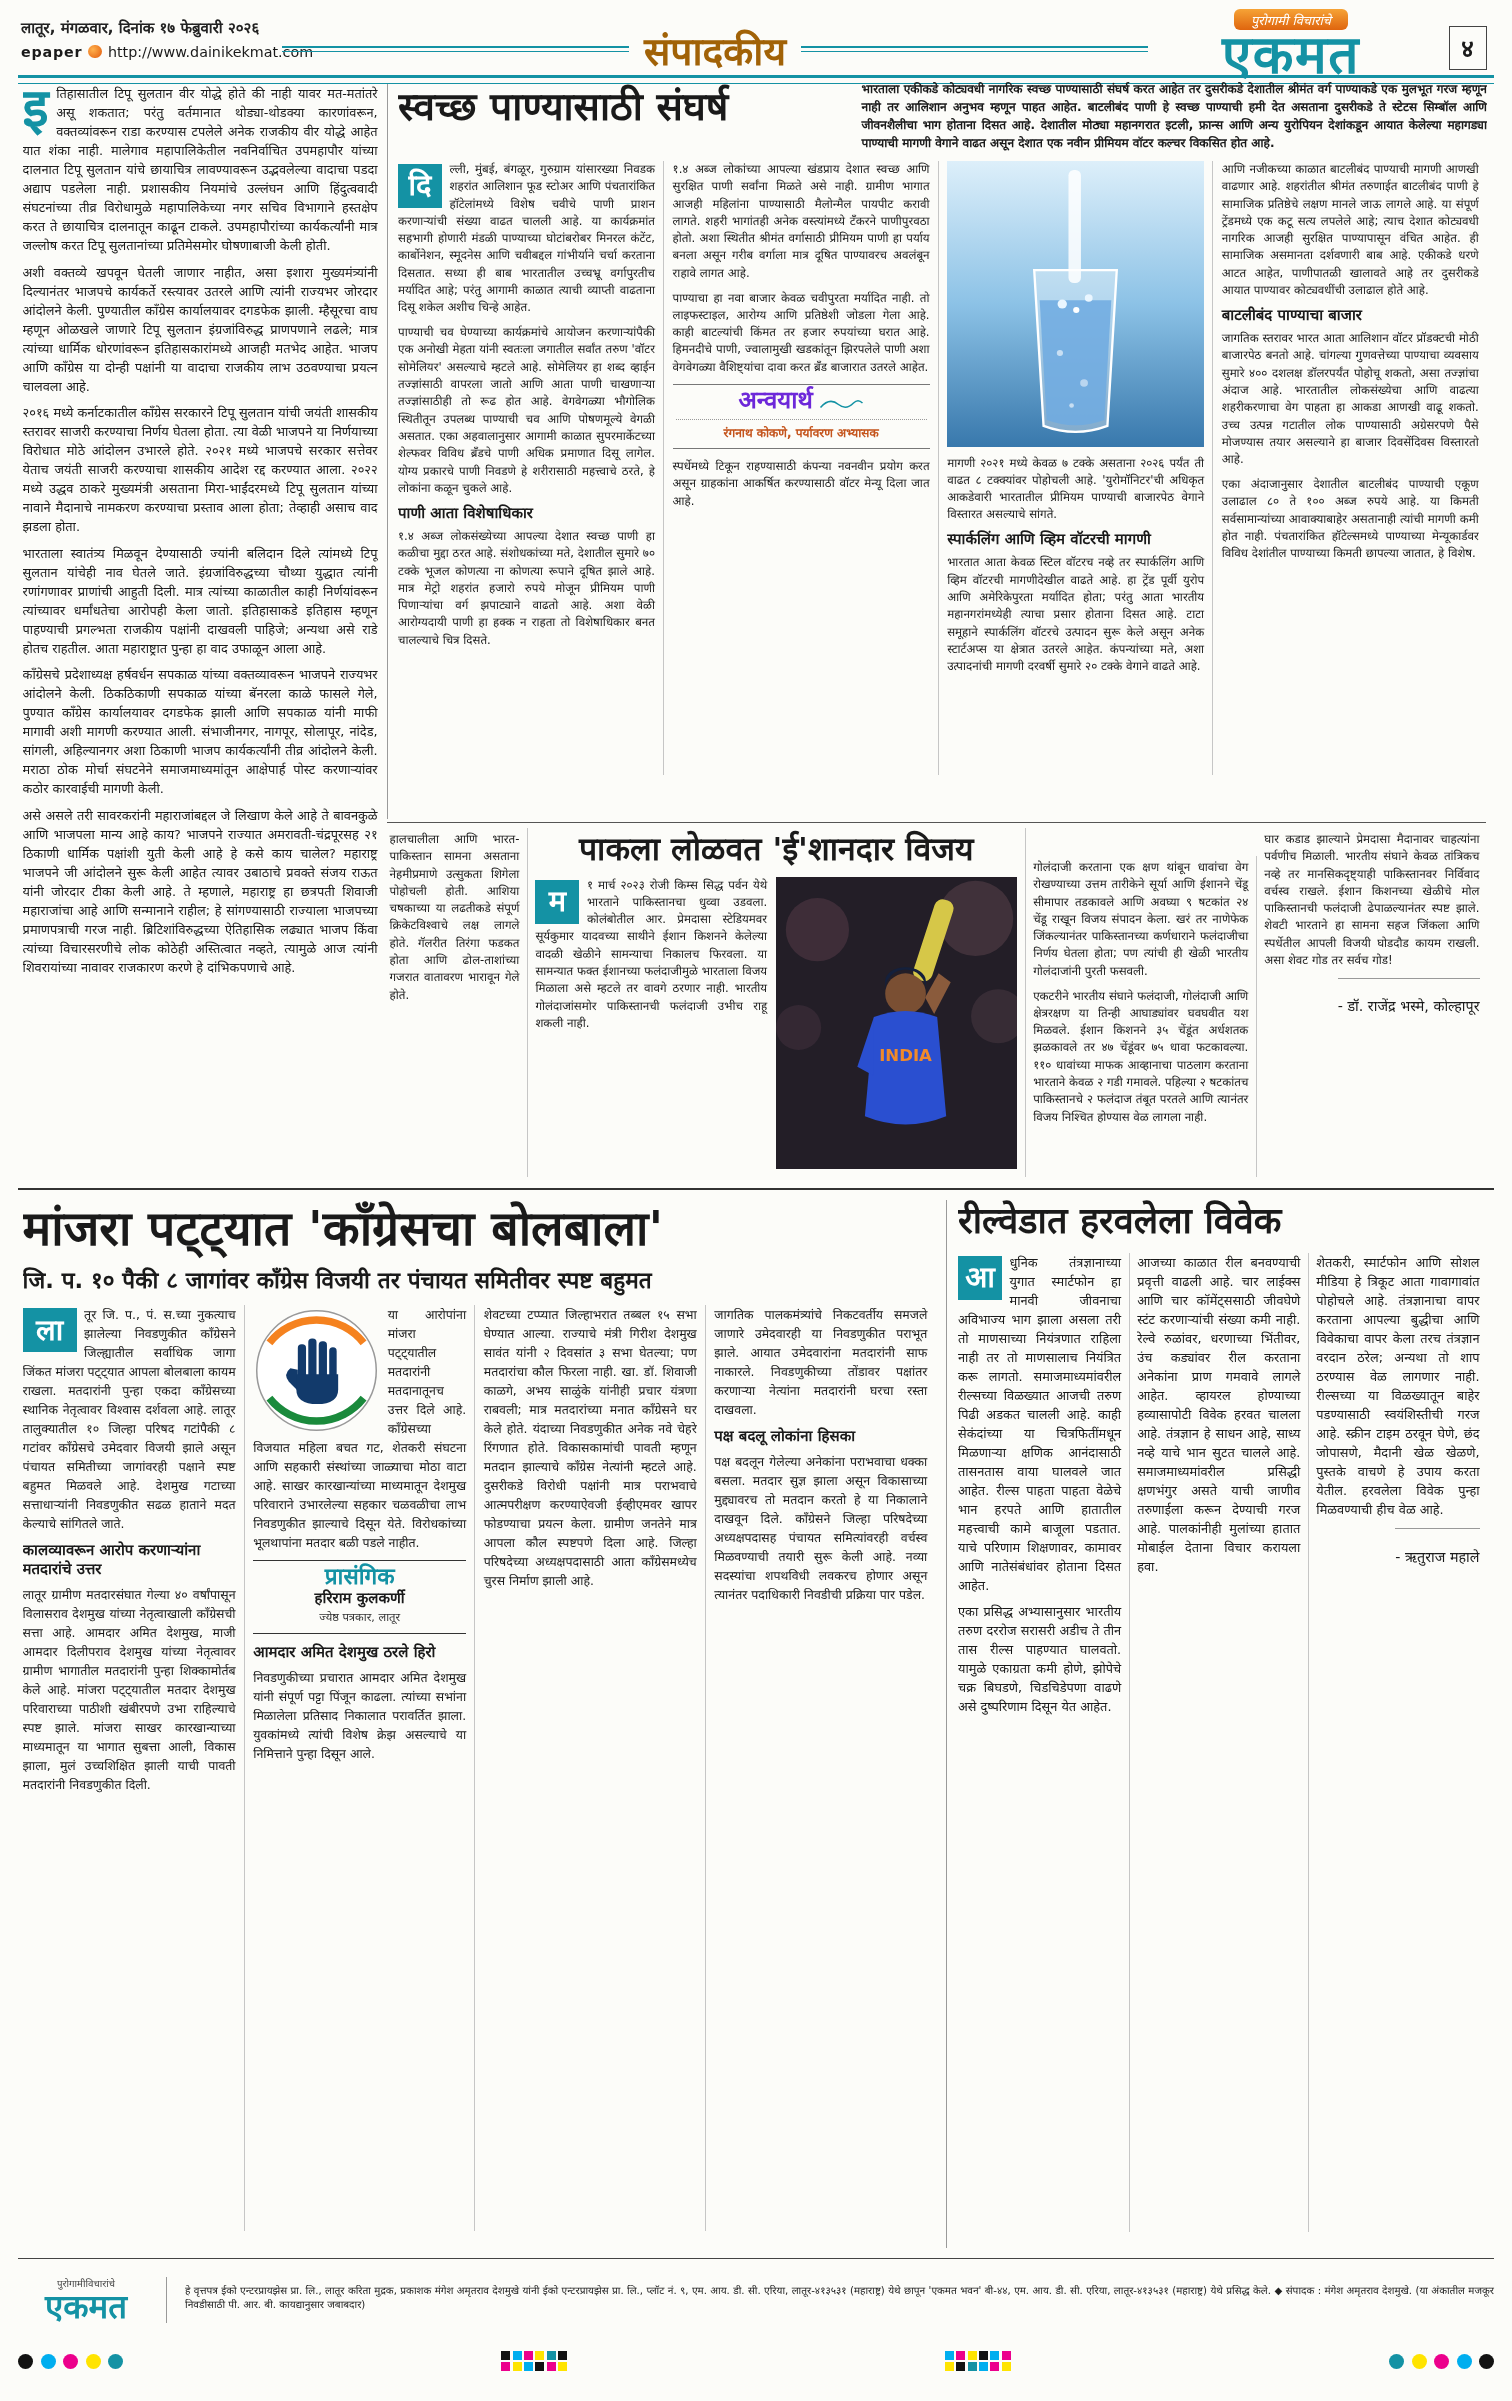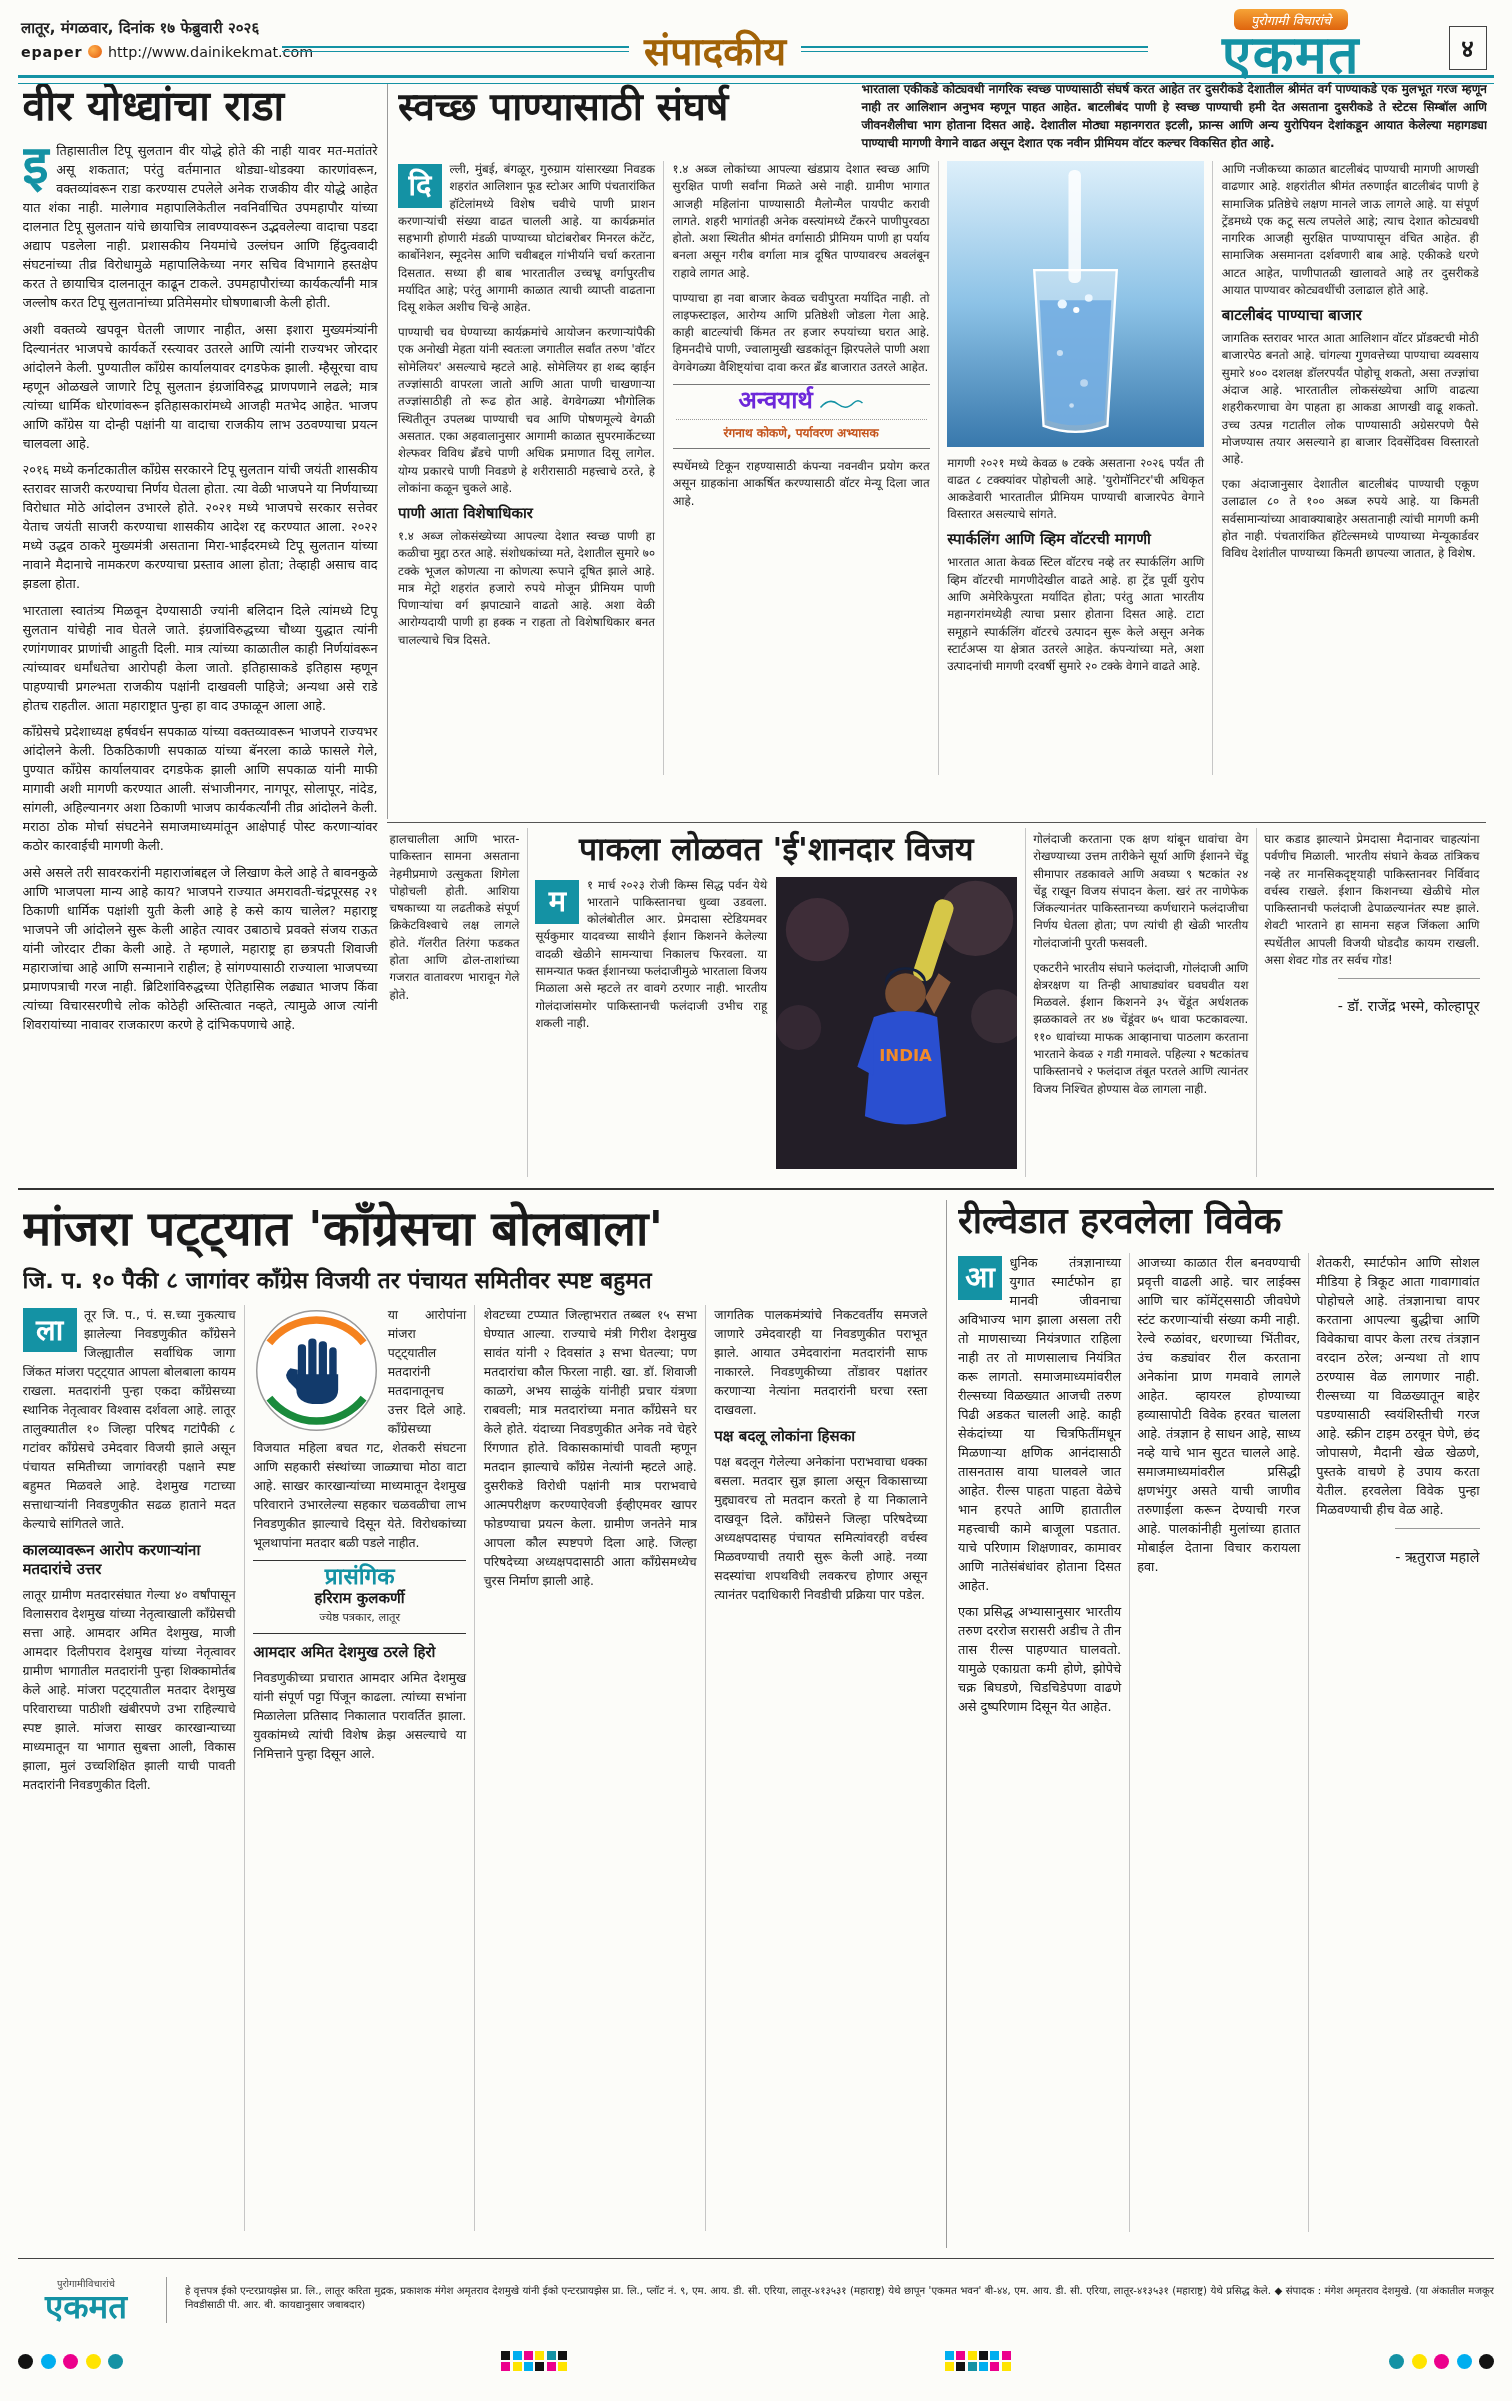--- a/index.html
+++ b/index.html
@@ -51,21 +51,21 @@
   .hrule-ck{position:absolute;left:387px;top:822px;width:1099px;height:0.8px;background:#555;}
   
   #cricket{left:388px;top:828px;width:1099px;height:349px;display:flex;}
   .ck-colA{width:134px;padding:3px 7.5px 0 1.5px;font-size:11.7px;line-height:17.3px;border-right:0.8px solid #c6c6c6;}
   .ck-mid{width:497px;padding:0 7.5px;border-right:0.8px solid #c6c6c6;}
   .ck-mid h1{font-size:32px;text-align:center;margin:1.5px 0 9px;line-height:38px;}
   .ck-mid-row{display:flex;gap:9px;}
   .ck-colB{flex:1;font-size:11.7px;line-height:17.3px;}
   .ck-photo{width:241px;height:292px;flex:0 0 241px;}
   .ck-colC,.ck-colD{width:222px;padding:3px 7.5px 0;font-size:11.7px;line-height:17.3px;}
-  .ck-colC{border-right:0.8px solid #c6c6c6;}
+  .ck-colC{border-right:0.8px solid #c6c6c6;margin-top:28px;}
   
   .hrule-mid{position:absolute;left:18px;top:1188px;width:1476px;height:1.5px;background:#333;}
   
   #congress{left:22.6px;top:1200px;width:913px;height:1048px;}
   #congress h1{font-size:48px;margin:0 0 7.5px;line-height:56px;}
   #congress .csub{font-size:22.6px;font-weight:bold;margin:0 0 10.5px;}
   .cg-cols{display:flex;height:926px;overflow:hidden;}
   .cg-col{flex:1 1 0;padding:0 8.3px;border-left:0.8px solid #c6c6c6;font-size:12.4px;line-height:19px;overflow:hidden;}
   .cg-col:first-child{border-left:none;padding-left:0;}
   .cong-symbol{float:left;width:127px;height:127px;margin:1.5px 7.5px 4.5px 0;}
@@ -116,21 +116,20 @@
     </div>
     <div class="mast-right">
       <div class="mast-banner">पुरोगामी विचारांचे</div>
       <div class="mast-name">एकमत</div>
     </div>
     <div class="pagenum-box">४</div>
   </header>
   <div class="head-rule"></div>
 
   <article id="tipu">
-    <h1>वीर योध्द्यांचा राडा</h1>
     <div class="body">
       <p><span class="dcp">इ</span><span>तिहासातील टिपू सुलतान वीर योद्धे होते की नाही यावर मत-मतांतरे असू शकतात; परंतु वर्तमानात थोड्या-थोडक्या कारणांवरून, वक्तव्यांवरून राडा करण्यास टपलेले अनेक राजकीय वीर योद्धे आहेत यात शंका नाही. मालेगाव महापालिकेतील नवनिर्वाचित उपमहापौर यांच्या दालनात टिपू सुलतान यांचे छायाचित्र लावण्यावरून उद्भवलेल्या वादाचा पडदा अद्याप पडलेला नाही. प्रशासकीय नियमांचे उल्लंघन आणि हिंदुत्ववादी संघटनांच्या तीव्र विरोधामुळे महापालिकेच्या नगर सचिव विभागाने हस्तक्षेप करत ते छायाचित्र दालनातून काढून टाकले. उपमहापौरांच्या कार्यकर्त्यांनी मात्र जल्लोष करत टिपू सुलतानांच्या प्रतिमेसमोर घोषणाबाजी केली होती.</span></p>
       <p>अशी वक्तव्ये खपवून घेतली जाणार नाहीत, असा इशारा मुख्यमंत्र्यांनी दिल्यानंतर भाजपचे कार्यकर्ते रस्त्यावर उतरले आणि त्यांनी राज्यभर जोरदार आंदोलने केली. पुण्यातील काँग्रेस कार्यालयावर दगडफेक झाली. म्हैसूरचा वाघ म्हणून ओळखले जाणारे टिपू सुलतान इंग्रजांविरुद्ध प्राणपणाने लढले; मात्र त्यांच्या धार्मिक धोरणांवरून इतिहासकारांमध्ये आजही मतभेद आहेत. भाजप आणि काँग्रेस या दोन्ही पक्षांनी या वादाचा राजकीय लाभ उठवण्याचा प्रयत्न चालवला आहे.</p>
       <p>२०१६ मध्ये कर्नाटकातील काँग्रेस सरकारने टिपू सुलतान यांची जयंती शासकीय स्तरावर साजरी करण्याचा निर्णय घेतला होता. त्या वेळी भाजपने या निर्णयाच्या विरोधात मोठे आंदोलन उभारले होते. २०२१ मध्ये भाजपचे सरकार सत्तेवर येताच जयंती साजरी करण्याचा शासकीय आदेश रद्द करण्यात आला. २०२२ मध्ये उद्धव ठाकरे मुख्यमंत्री असताना मिरा-भाईंदरमध्ये टिपू सुलतान यांच्या नावाने मैदानाचे नामकरण करण्याचा प्रस्ताव आला होता; तेव्हाही असाच वाद झडला होता.</p>
       <p>भारताला स्वातंत्र्य मिळवून देण्यासाठी ज्यांनी बलिदान दिले त्यांमध्ये टिपू सुलतान यांचेही नाव घेतले जाते. इंग्रजांविरुद्धच्या चौथ्या युद्धात त्यांनी रणांगणावर प्राणांची आहुती दिली. मात्र त्यांच्या काळातील काही निर्णयांवरून त्यांच्यावर धर्मांधतेचा आरोपही केला जातो. इतिहासाकडे इतिहास म्हणून पाहण्याची प्रगल्भता राजकीय पक्षांनी दाखवली पाहिजे; अन्यथा असे राडे होतच राहतील. आता महाराष्ट्रात पुन्हा हा वाद उफाळून आला आहे.</p>
       <p>काँग्रेसचे प्रदेशाध्यक्ष हर्षवर्धन सपकाळ यांच्या वक्तव्यावरून भाजपने राज्यभर आंदोलने केली. ठिकठिकाणी सपकाळ यांच्या बॅनरला काळे फासले गेले, पुण्यात काँग्रेस कार्यालयावर दगडफेक झाली आणि सपकाळ यांनी माफी मागावी अशी मागणी करण्यात आली. संभाजीनगर, नागपूर, सोलापूर, नांदेड, सांगली, अहिल्यानगर अशा ठिकाणी भाजप कार्यकर्त्यांनी तीव्र आंदोलने केली. मराठा ठोक मोर्चा संघटनेने समाजमाध्यमांतून आक्षेपार्ह पोस्ट करणाऱ्यांवर कठोर कारवाईची मागणी केली.</p>
       <p>असे असले तरी सावरकरांनी महाराजांबद्दल जे लिखाण केले आहे ते बावनकुळे आणि भाजपला मान्य आहे काय? भाजपने राज्यात अमरावती-चंद्रपूरसह २१ ठिकाणी धार्मिक पक्षांशी युती केली आहे हे कसे काय चालेल? महाराष्ट्र भाजपने जी आंदोलने सुरू केली आहेत त्यावर उबाठाचे प्रवक्ते संजय राऊत यांनी जोरदार टीका केली आहे. ते म्हणाले, महाराष्ट्र हा छत्रपती शिवाजी महाराजांचा आहे आणि सन्मानाने राहील; हे सांगण्यासाठी राज्याला भाजपच्या प्रमाणपत्राची गरज नाही. ब्रिटिशांविरुद्धच्या ऐतिहासिक लढ्यात भाजप किंवा त्यांच्या विचारसरणीचे लोक कोठेही अस्तित्वात नव्हते, त्यामुळे आज त्यांनी शिवरायांच्या नावावर राजकारण करणे हे दांभिकपणाचे आहे.</p>
     </div>
   </article>
   <div class="vrule1"></div>

